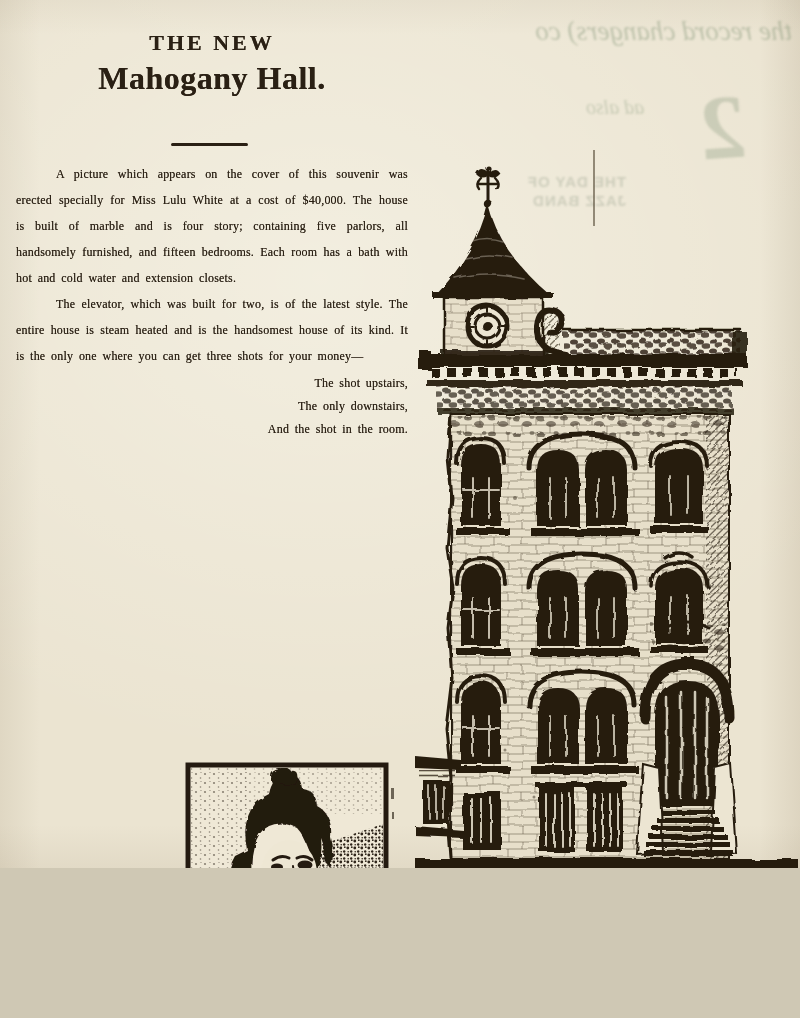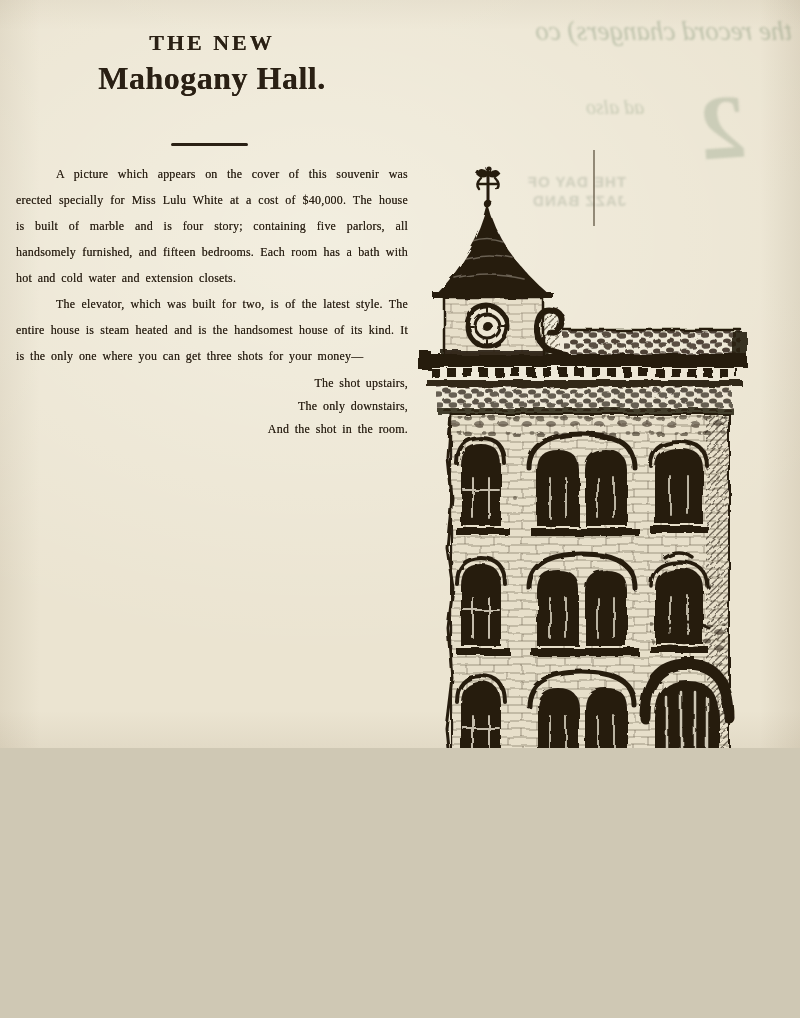--- a/index.html
+++ b/index.html
@@ -1,17 +1,17 @@
 <!DOCTYPE html>
 <html><head>
 <meta charset="utf-8">
 <style>
   html,body{margin:0;padding:0;background:#cfc8b4;}
   .page{
-    position:relative;width:800px;height:748px;overflow:hidden;
+    position:relative;width:800px;height:868px;overflow:hidden;
     background:#ebe4d1;
     background-image:
       radial-gradient(ellipse 120% 90% at 40% 32%, rgba(255,255,248,.38), rgba(0,0,0,0) 62%),
       linear-gradient(90deg, rgba(120,100,70,.10), rgba(0,0,0,0) 5%, rgba(0,0,0,0) 95%, rgba(120,100,70,.12)),
       linear-gradient(0deg, rgba(120,100,70,.08), rgba(0,0,0,0) 5%, rgba(0,0,0,0) 96%, rgba(120,100,70,.07));
     font-family:"Liberation Serif", serif;
     color:#2a2014;
   }
   .pretitle{
     position:absolute;left:0;top:30px;width:424px;text-align:center;

